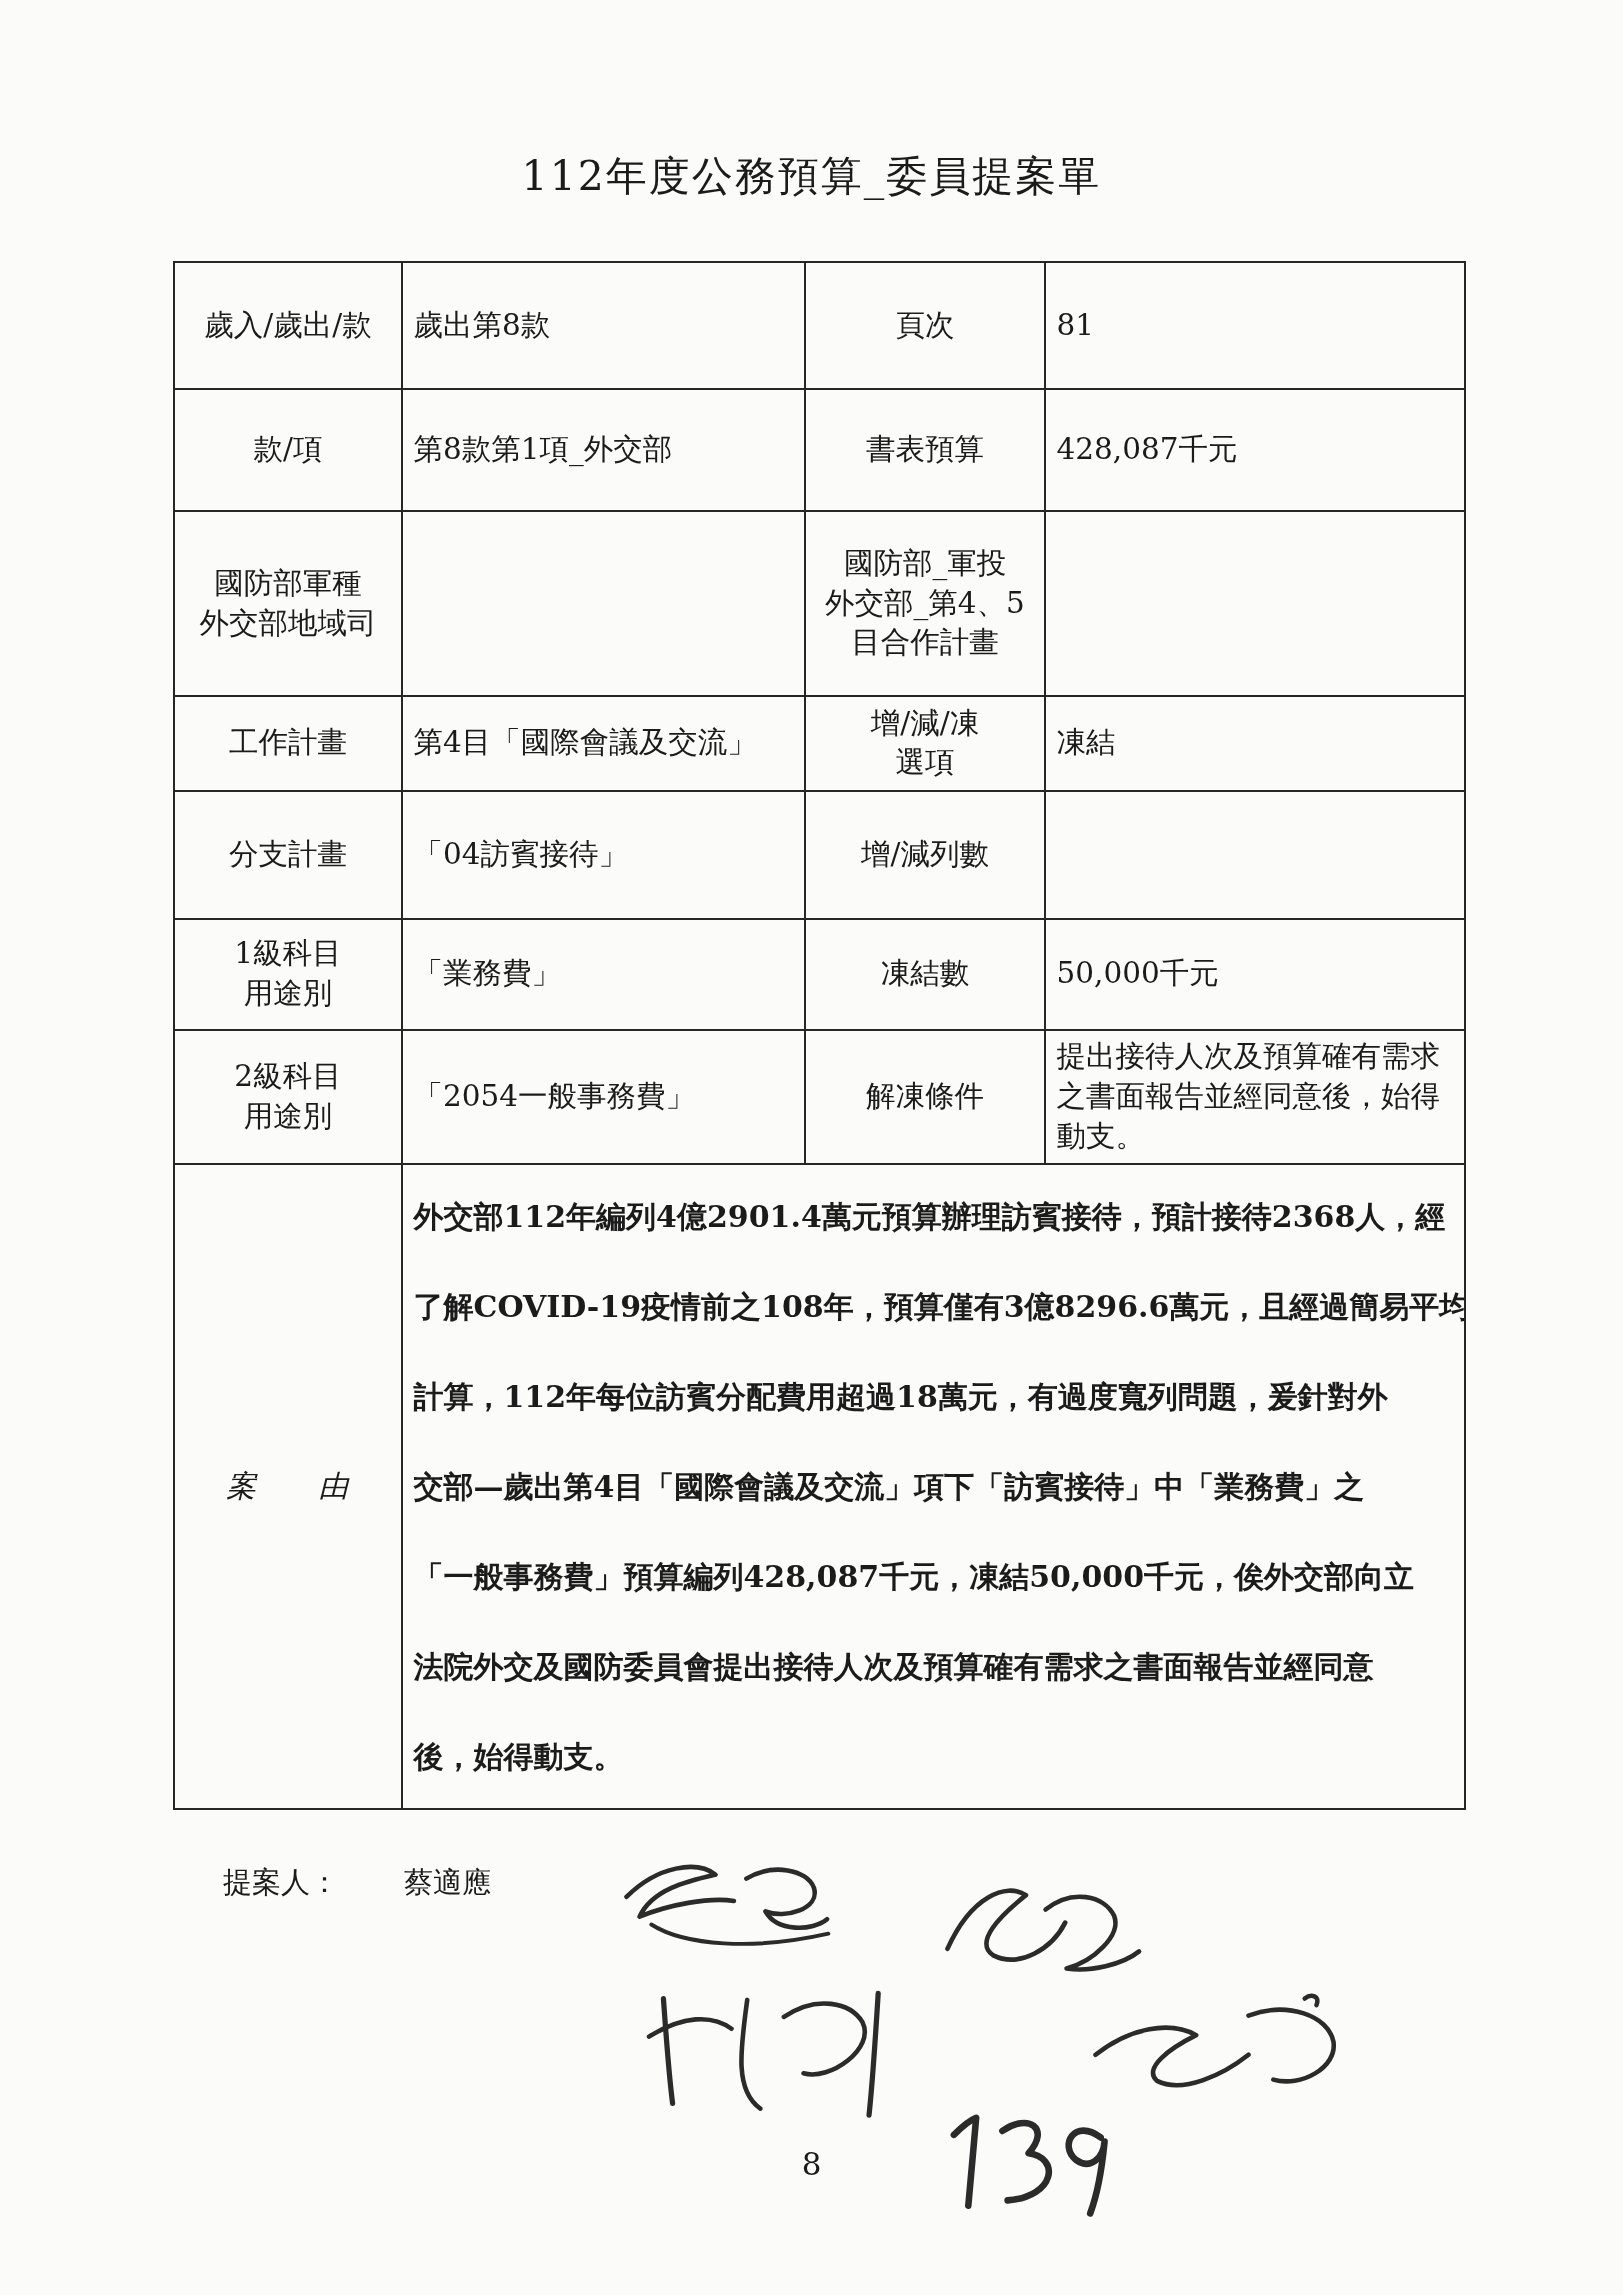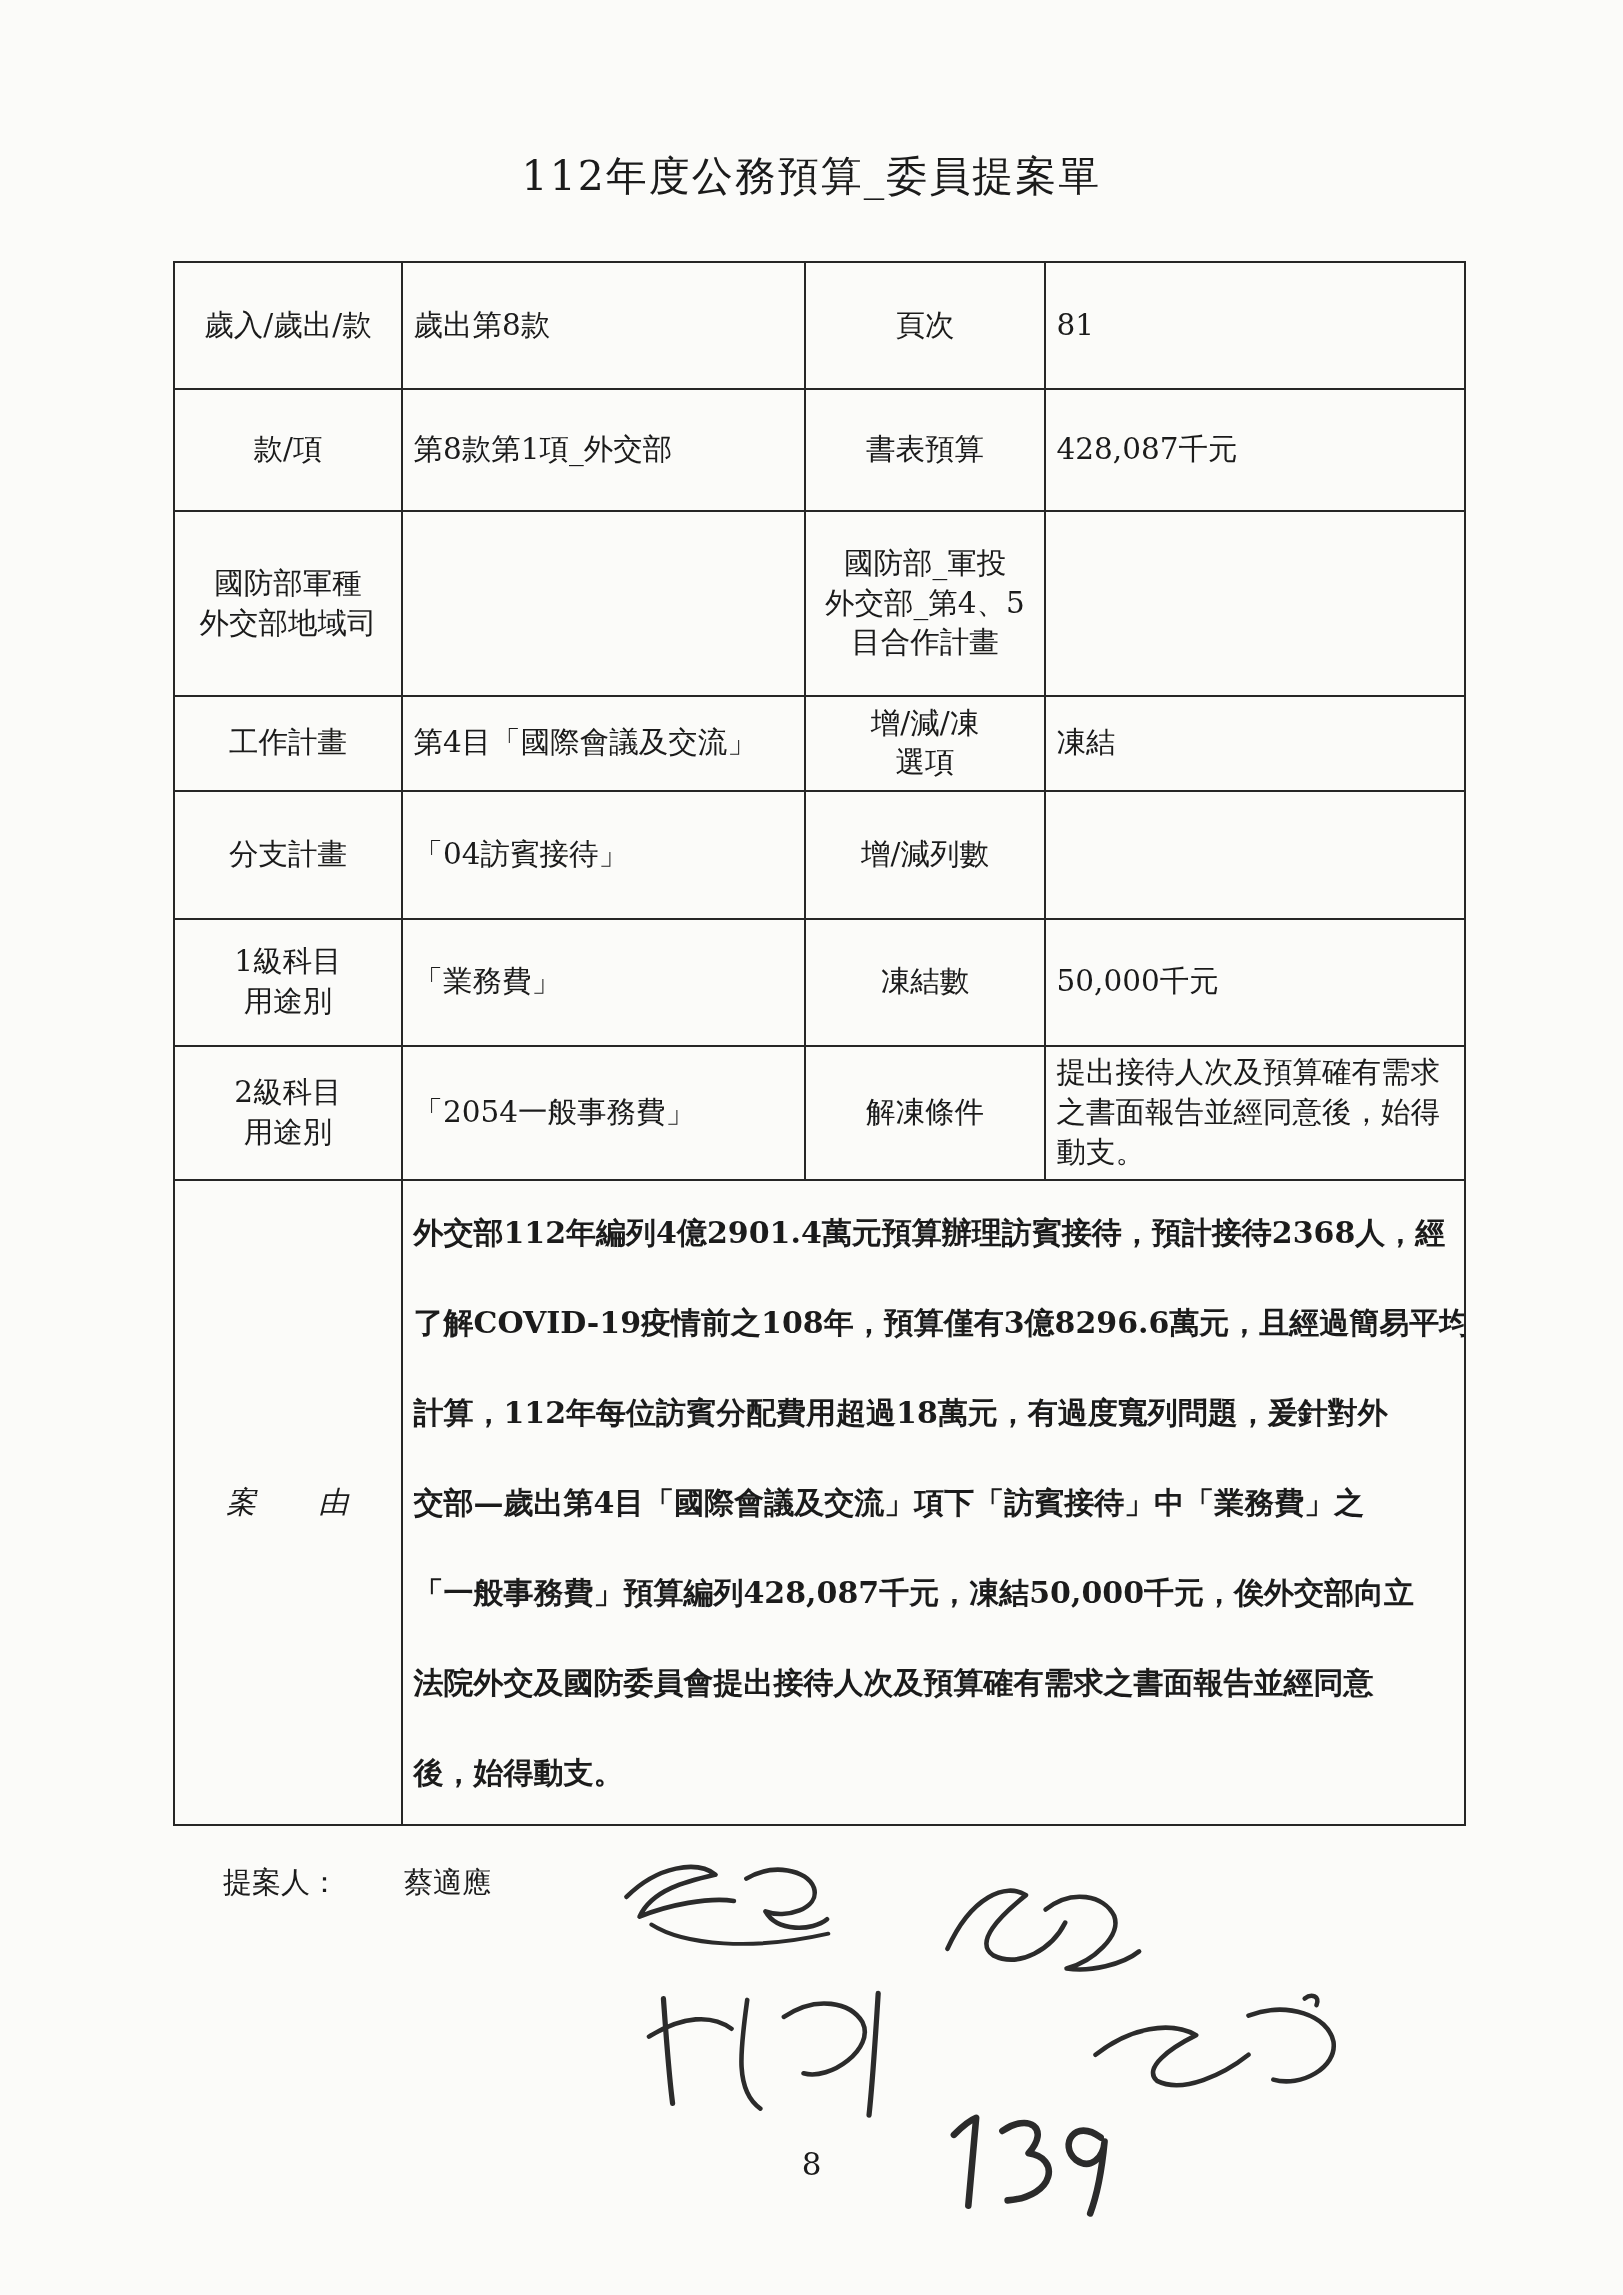--- a/index.html
+++ b/index.html
@@ -36,21 +36,21 @@
     overflow: hidden;
   }
   td.lbl { text-align: center; }
   td.val { text-align: left; border-radius: 28px; }
   .pre { white-space: pre-line; }
   tr.r1 { height: 127px; }
   tr.r2 { height: 122px; }
   tr.r3 { height: 185px; margin-left: 48px; }
   tr.r4 { height: 94px; }
   tr.r5 { height: 128px; }
-  tr.r6 { height: 127px; }
+  tr.r6 { height: 111px; }
   tr.r7 { height: 124px; }
   tr.r8 { height: 637px; }
   td.case-label {
     text-align: center;
     font-size: 31px;
     letter-spacing: 1.3px;
     font-style: italic;
   }
   td.case-text {
     vertical-align: top;

